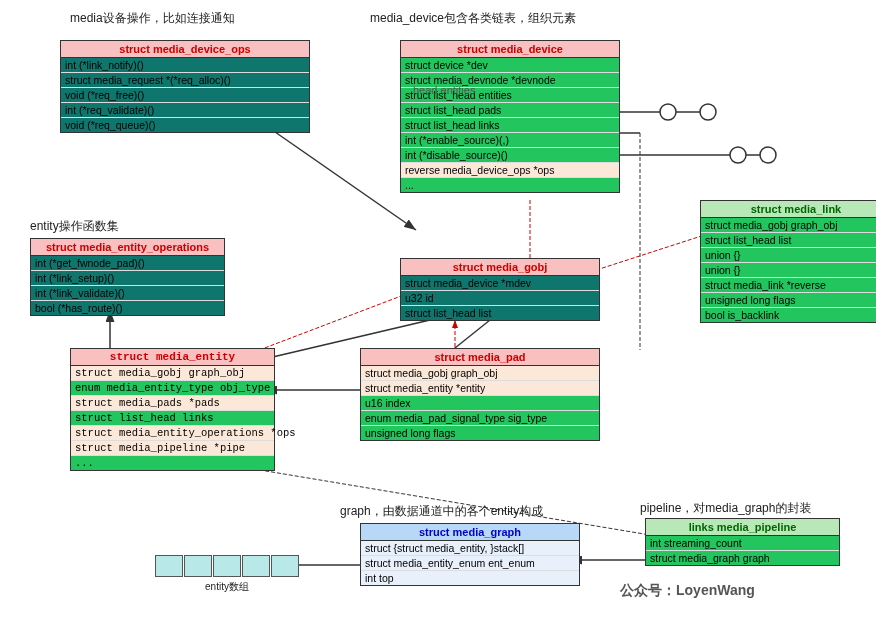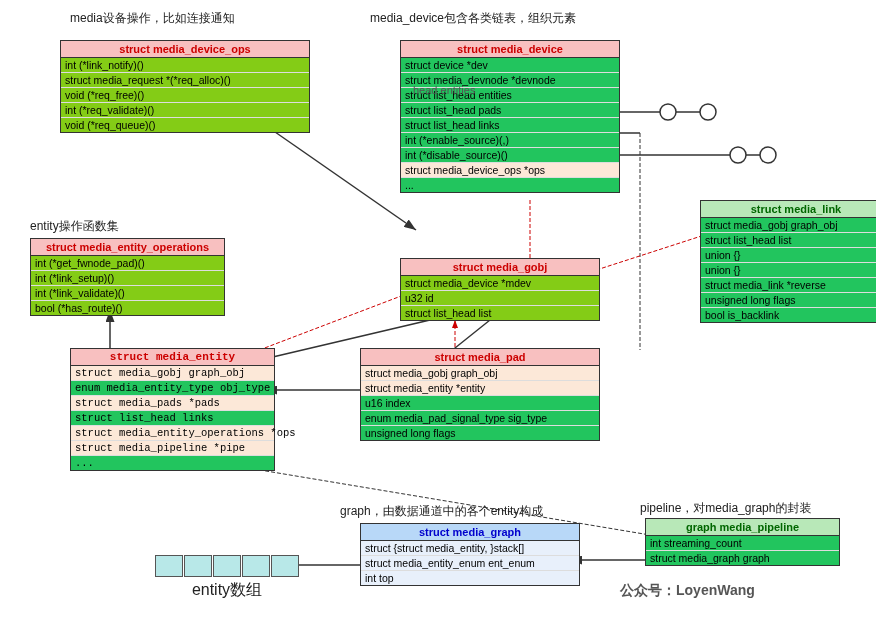--- a/index.html
+++ b/index.html
@@ -35,21 +35,21 @@
       white-space: nowrap;
       font-size: 10.5px;
     }
     .struct-field:last-child {
       border-bottom: none;
     }
     
     .header-pink { background: #f8c0c0; color: #cc0000; }
     .header-green { background: #b8e8b8; color: #006600; }
     .header-blue { background: #b8d8f8; color: #0000cc; }
-    .field-pink { background: #84cc16; }
+    .field-pink { background: #0f766e; }
     .field-green { background: #22c55e; }
     .field-blue { background: #e8f0fb; }
     .field-peach { background: #fce8d8; }
 
     .annotation {
       position: absolute;
       font-size: 12px;
       color: #222;
       font-weight: normal;
     }
@@ -149,21 +149,21 @@
 
   <div class="struct-box" style="left:400px;top:40px;width:220px;">
     <div class="struct-header header-pink">struct media_device</div>
     <div class="struct-field field-green">struct device *dev</div>
     <div class="struct-field field-green">struct media_devnode *devnode</div>
     <div class="struct-field field-green">struct list_head entities</div>
     <div class="struct-field field-green">struct list_head pads</div>
     <div class="struct-field field-green">struct list_head links</div>
     <div class="struct-field field-green">int (*enable_source)(,)</div>
     <div class="struct-field field-green">int (*disable_source)()</div>
-    <div class="struct-field field-peach">struct media_device_ops *ops</div>
+    <div class="struct-field field-peach">reverse media_device_ops *ops</div>
     <div class="struct-field field-green">...</div>
   </div>
 
   <div class="annotation" style="left:413px;top:84px;color:#555;font-size:11px;">head entities</div>
 
   <div class="struct-box" style="left:700px;top:200px;width:192px;">
     <div class="struct-header header-green">struct media_link</div>
     <div class="struct-field field-green">struct media_gobj graph_obj</div>
     <div class="struct-field field-green">struct list_head list</div>
     <div class="struct-field field-green">union {}</div>
@@ -215,31 +215,31 @@
   <div class="struct-box" style="left:360px;top:523px;width:220px;">
     <div class="struct-header header-blue">struct media_graph</div>
     <div class="struct-field field-blue">struct {struct media_entity, }stack[]</div>
     <div class="struct-field field-blue">struct media_entity_enum ent_enum</div>
     <div class="struct-field field-blue">int top</div>
   </div>
 
   <div class="annotation" style="left:640px;top:500px;">pipeline，对media_graph的封装</div>
 
   <div class="struct-box" style="left:645px;top:518px;width:195px;">
-    <div class="struct-header header-green">graph media_pipeline</div>
+    <div class="struct-header header-green">links media_pipeline</div>
     <div class="struct-field field-green">int streaming_count</div>
     <div class="struct-field field-green">struct media_graph graph</div>
   </div>
 
   <div style="position:absolute;left:155px;top:555px;">
     <div style="display:flex;gap:1px;margin-bottom:3px;">
       <div style="width:28px;height:22px;background:#b8e8e8;border:1px solid #555;"></div>
       <div style="width:28px;height:22px;background:#b8e8e8;border:1px solid #555;"></div>
       <div style="width:28px;height:22px;background:#b8e8e8;border:1px solid #555;"></div>
       <div style="width:28px;height:22px;background:#b8e8e8;border:1px solid #555;"></div>
       <div style="width:28px;height:22px;background:#b8e8e8;border:1px solid #555;"></div>
     </div>
-    <div class="annotation" style="position:static;text-align:center;font-size:16px;">entity数组</div>
+    <div class="annotation" style="position:static;text-align:center;font-size:10px;">entity数组</div>
   </div>
 
   <div class="watermark" style="left:620px;top:582px;">公众号：LoyenWang</div>
 
 </div>
 
 </body></html>

